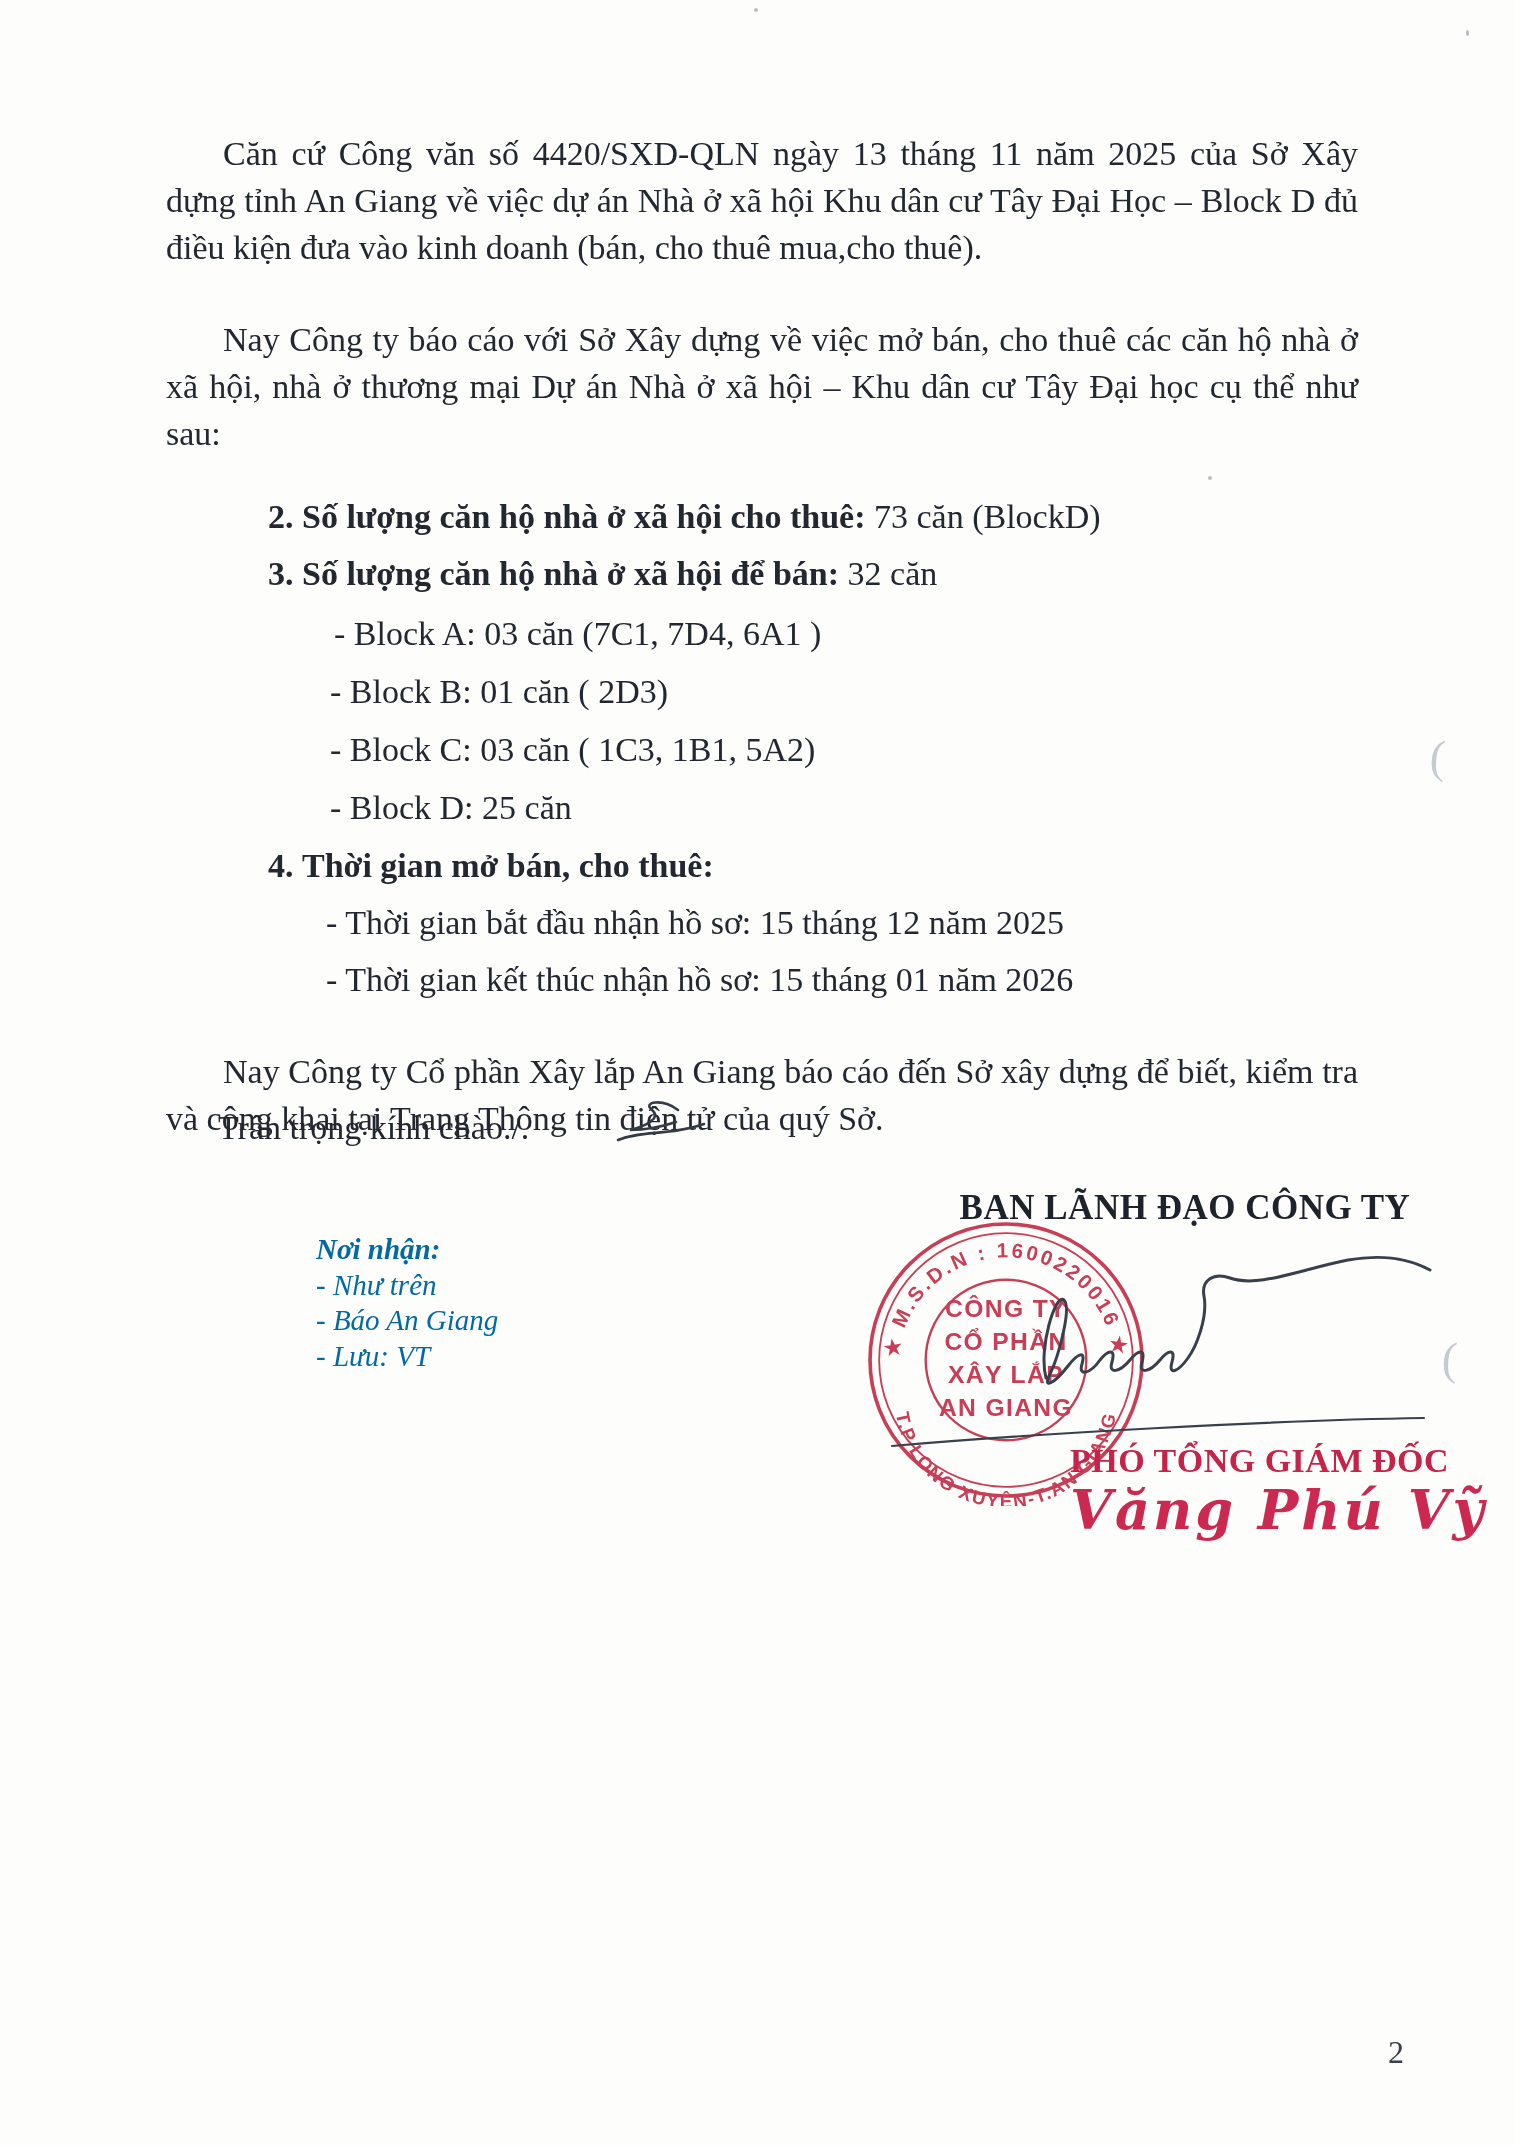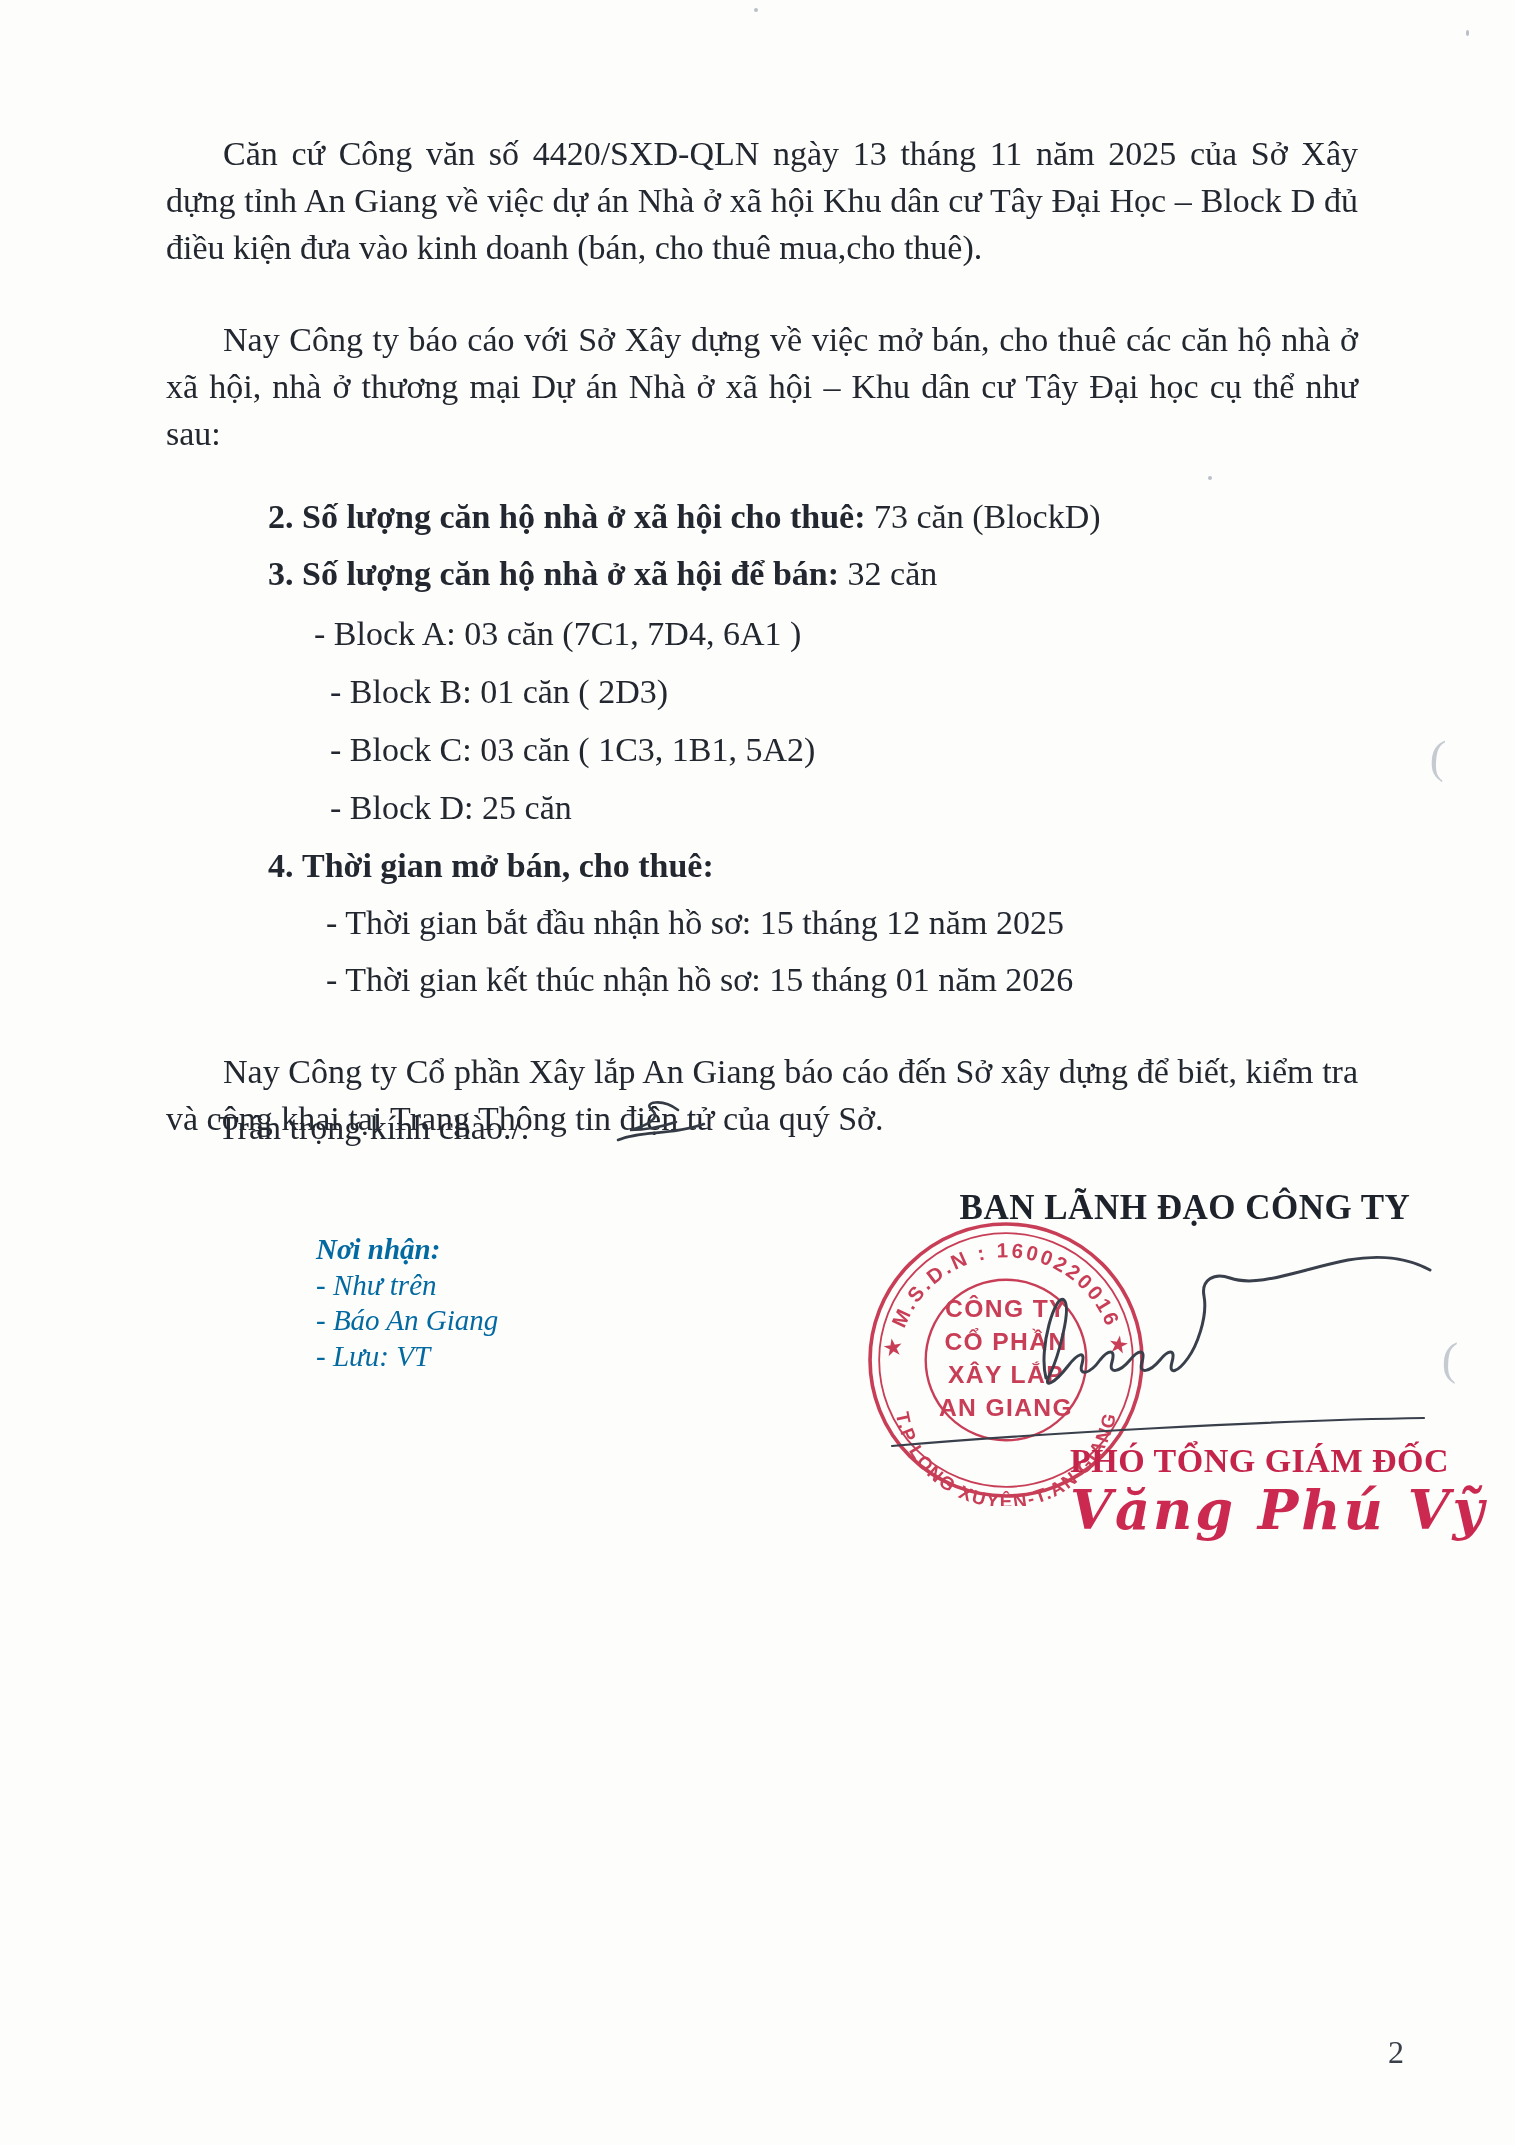--- a/index.html
+++ b/index.html
@@ -59,21 +59,21 @@
     <span class="b">Số lượng căn hộ nhà ở xã hội cho thuê:</span>
     <span>73 căn (BlockD)</span>
   </div>
 
   <div class="abs line" style="left:268px;top:552px;">
     <span class="b">3.</span>
     <span class="b">Số lượng căn hộ nhà ở xã hội để bán:</span>
     <span>32 căn</span>
   </div>
 
-  <div class="abs line" style="left:314px;top:612px;">- Block A: 03 căn (7C1, 7D4, 6A1 )</div>
+  <div class="abs line" style="left:334px;top:612px;">- Block A: 03 căn (7C1, 7D4, 6A1 )</div>
   <div class="abs line" style="left:330px;top:670px;">- Block B: 01 căn ( 2D3)</div>
   <div class="abs line" style="left:330px;top:728px;">- Block C: 03 căn ( 1C3, 1B1, 5A2)</div>
   <div class="abs line" style="left:330px;top:786px;">- Block D: 25 căn</div>
 
   <div class="abs line" style="left:268px;top:844px;text-align:center;">
     <span class="b">4.</span>
     <span class="b">Thời gian mở bán, cho thuê:</span>
   </div>
   <div class="abs line" style="left:326px;top:901px;">- Thời gian bắt đầu nhận hồ sơ: 15 tháng 12 năm 2025</div>
   <div class="abs line" style="left:326px;top:958px;">- Thời gian kết thúc nhận hồ sơ: 15 tháng 01 năm 2026</div>

